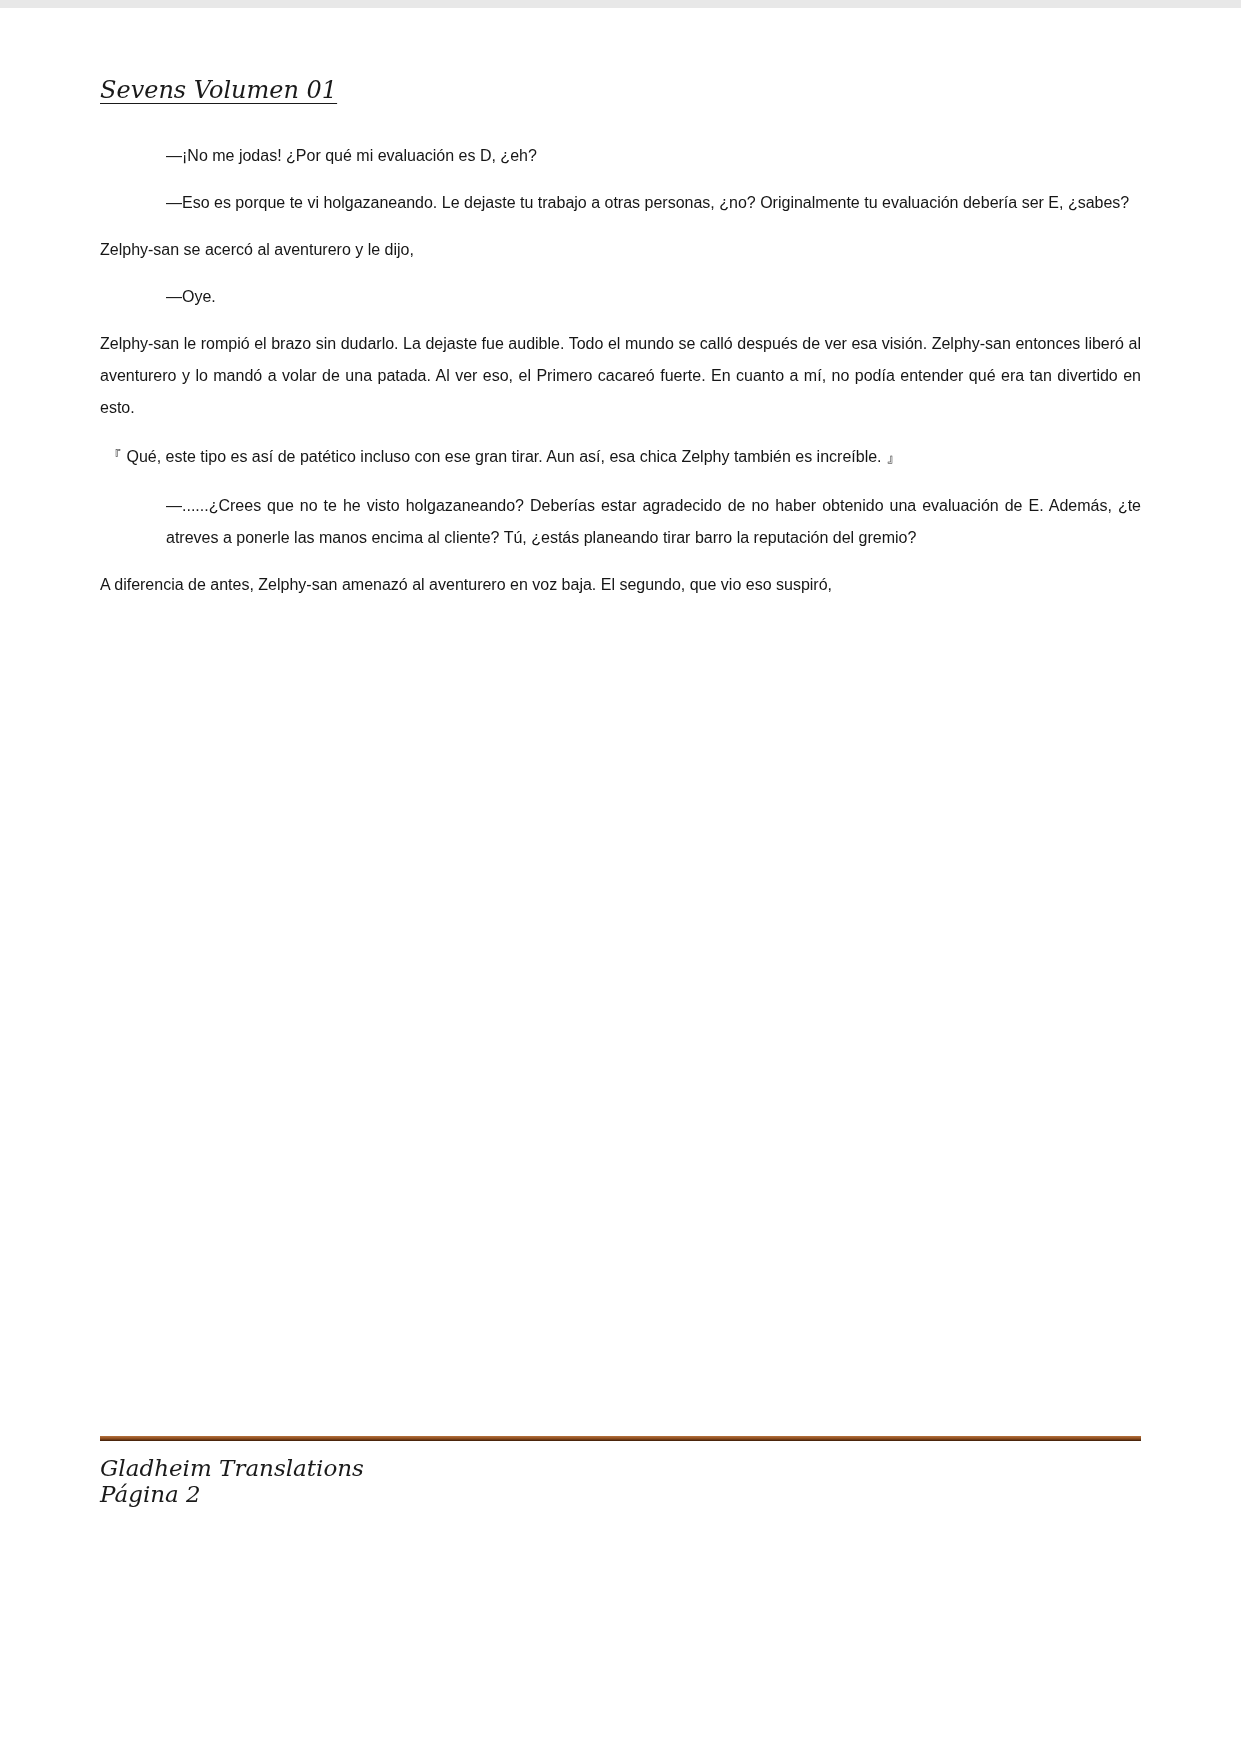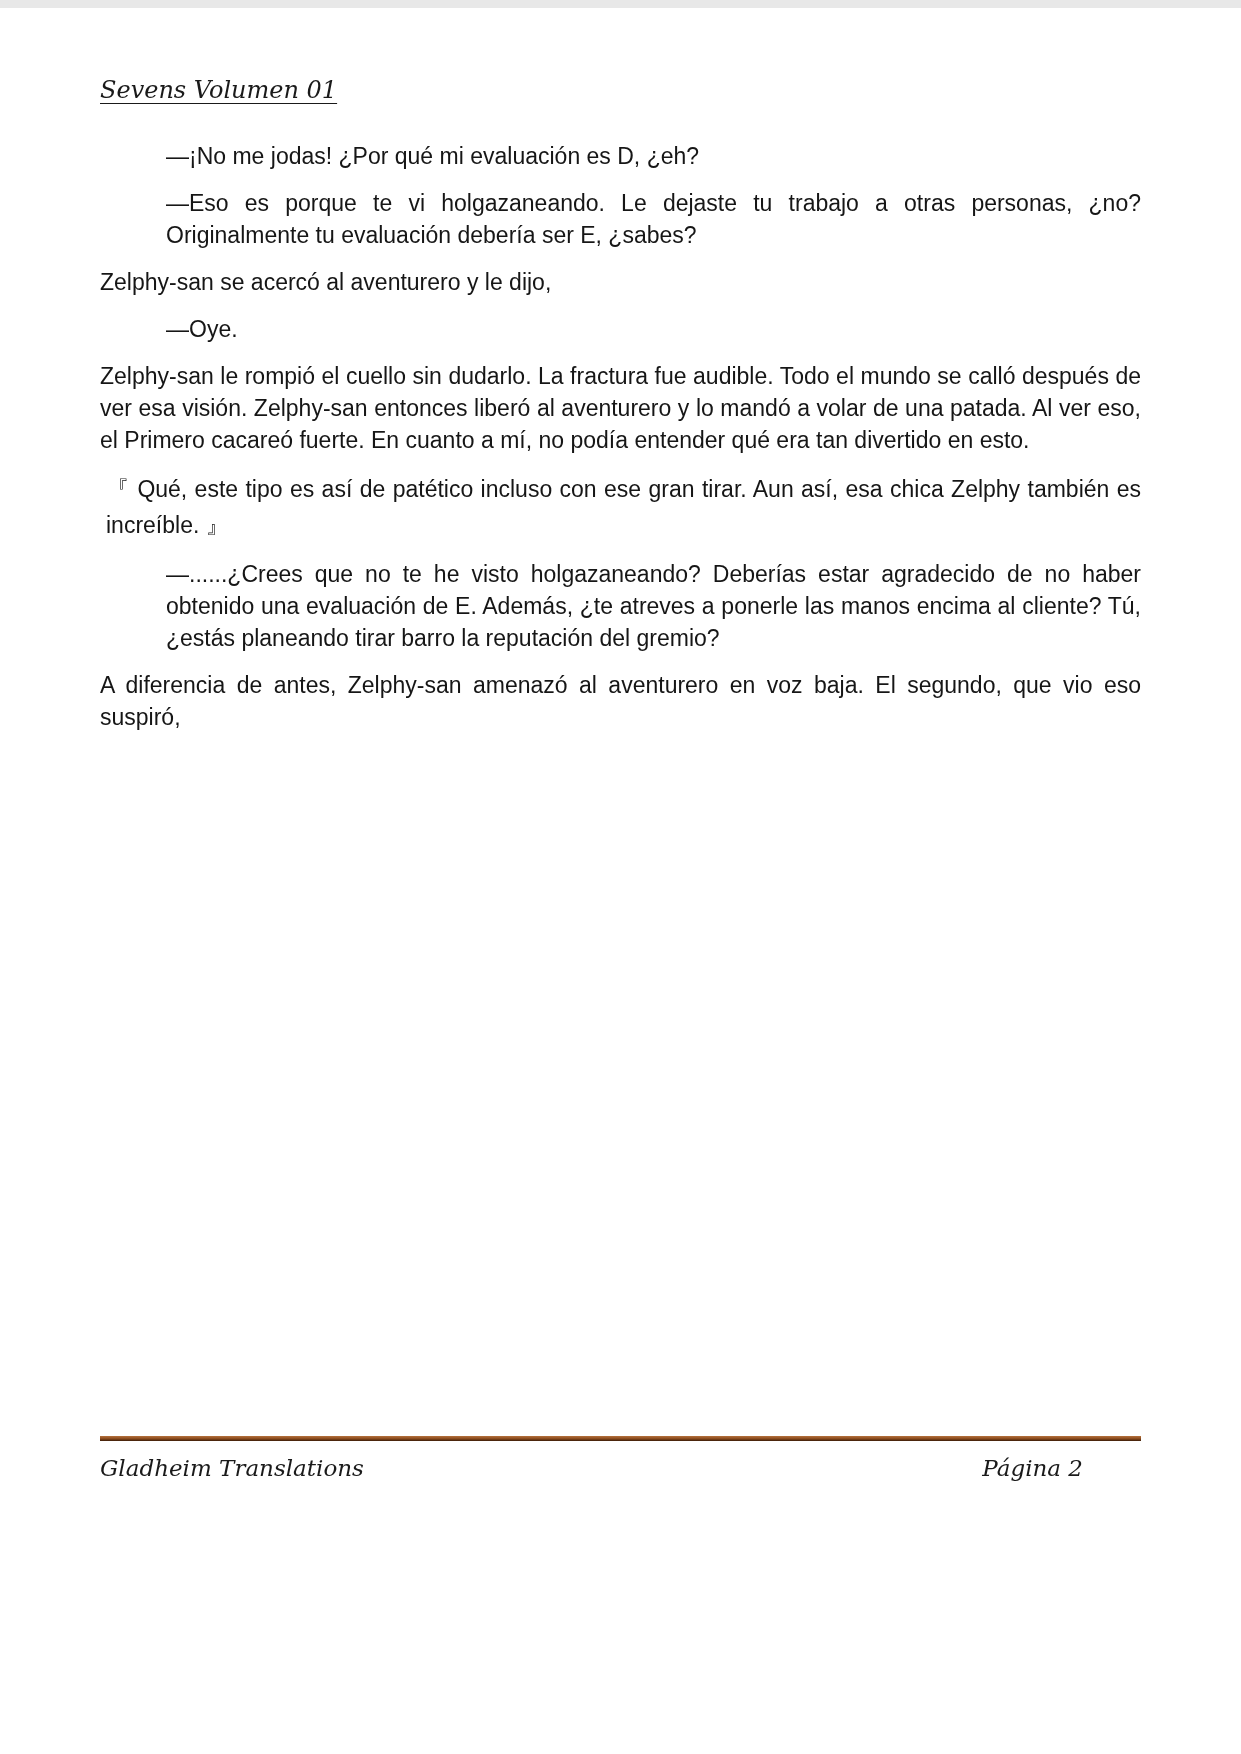--- a/index.html
+++ b/index.html
@@ -31,21 +31,21 @@
     text-decoration: underline;
     text-decoration-thickness: 1px;
     text-underline-offset: 5px;
     color: #1a1a1a;
   }
   .content {
     position: absolute;
     top: 132px;
     left: 100px;
     right: 100px;
-    font-size: 23px;
+    font-size: 16px;
     line-height: 32px;
     text-align: justify;
   }
   .content p {
     margin: 0 0 15px 0;
   }
   .content p.dialogue {
     margin-left: 66px;
   }
   .content p.monologue {
@@ -64,40 +64,41 @@
     position: absolute;
     left: 100px;
     right: 100px;
     top: 1447px;
     display: flex;
     justify-content: space-between;
     font-family: "DejaVu Serif", serif;
     font-style: italic;
     font-size: 23px;
     color: #1a1a1a;
+    flex-direction: column;
   }
   .footer .footer-right {
     margin-right: 58px;
   }
 </style>
 </head>
 <body>
 
 <div class="page">
 
   <div class="header">
     <span class="header-title">Sevens Volumen 01</span>
   </div>
 
   <div class="content" id="content">
       <p class="dialogue">—¡No me jodas! ¿Por qué mi evaluación es D, ¿eh?</p>
       <p class="dialogue">—Eso es porque te vi holgazaneando. Le dejaste tu trabajo a otras personas, ¿no? Originalmente tu evaluación debería ser E, ¿sabes?</p>
       <p class="body">Zelphy-san se acercó al aventurero y le dijo,</p>
       <p class="dialogue">—Oye.</p>
-      <p class="body">Zelphy-san le rompió el cuello sin dudarlo.  La fractura fue audible. Todo el mundo se calló después de ver esa visión.  Zelphy-san entonces liberó al aventurero y lo mandó a volar de una patada.  Al ver eso, el Primero cacareó fuerte. En cuanto a mí, no podía entender qué era tan divertido en esto.</p>
+      <p class="body">Zelphy-san le rompió el brazo sin dudarlo.  La dejaste fue audible. Todo el mundo se calló después de ver esa visión.  Zelphy-san entonces liberó al aventurero y lo mandó a volar de una patada.  Al ver eso, el Primero cacareó fuerte. En cuanto a mí, no podía entender qué era tan divertido en esto.</p>
       <p class="monologue">『 Qué, este tipo es así de patético incluso con ese gran tirar. Aun así, esa chica Zelphy también es increíble. 』</p>
       <p class="dialogue">—......¿Crees que no te he visto holgazaneando? Deberías estar agradecido de no haber obtenido una evaluación de E. Además, ¿te atreves a ponerle las manos encima al cliente? Tú, ¿estás planeando tirar barro la reputación del gremio?</p>
       <p class="body">A diferencia de antes, Zelphy-san amenazó al aventurero en voz baja. El segundo, que vio eso suspiró,</p>
     </div>
 
   <div class="footer-rule"></div>
 
   <div class="footer">
     <span class="footer-left">Gladheim Translations</span>
     <span class="footer-right">Página 2</span>

